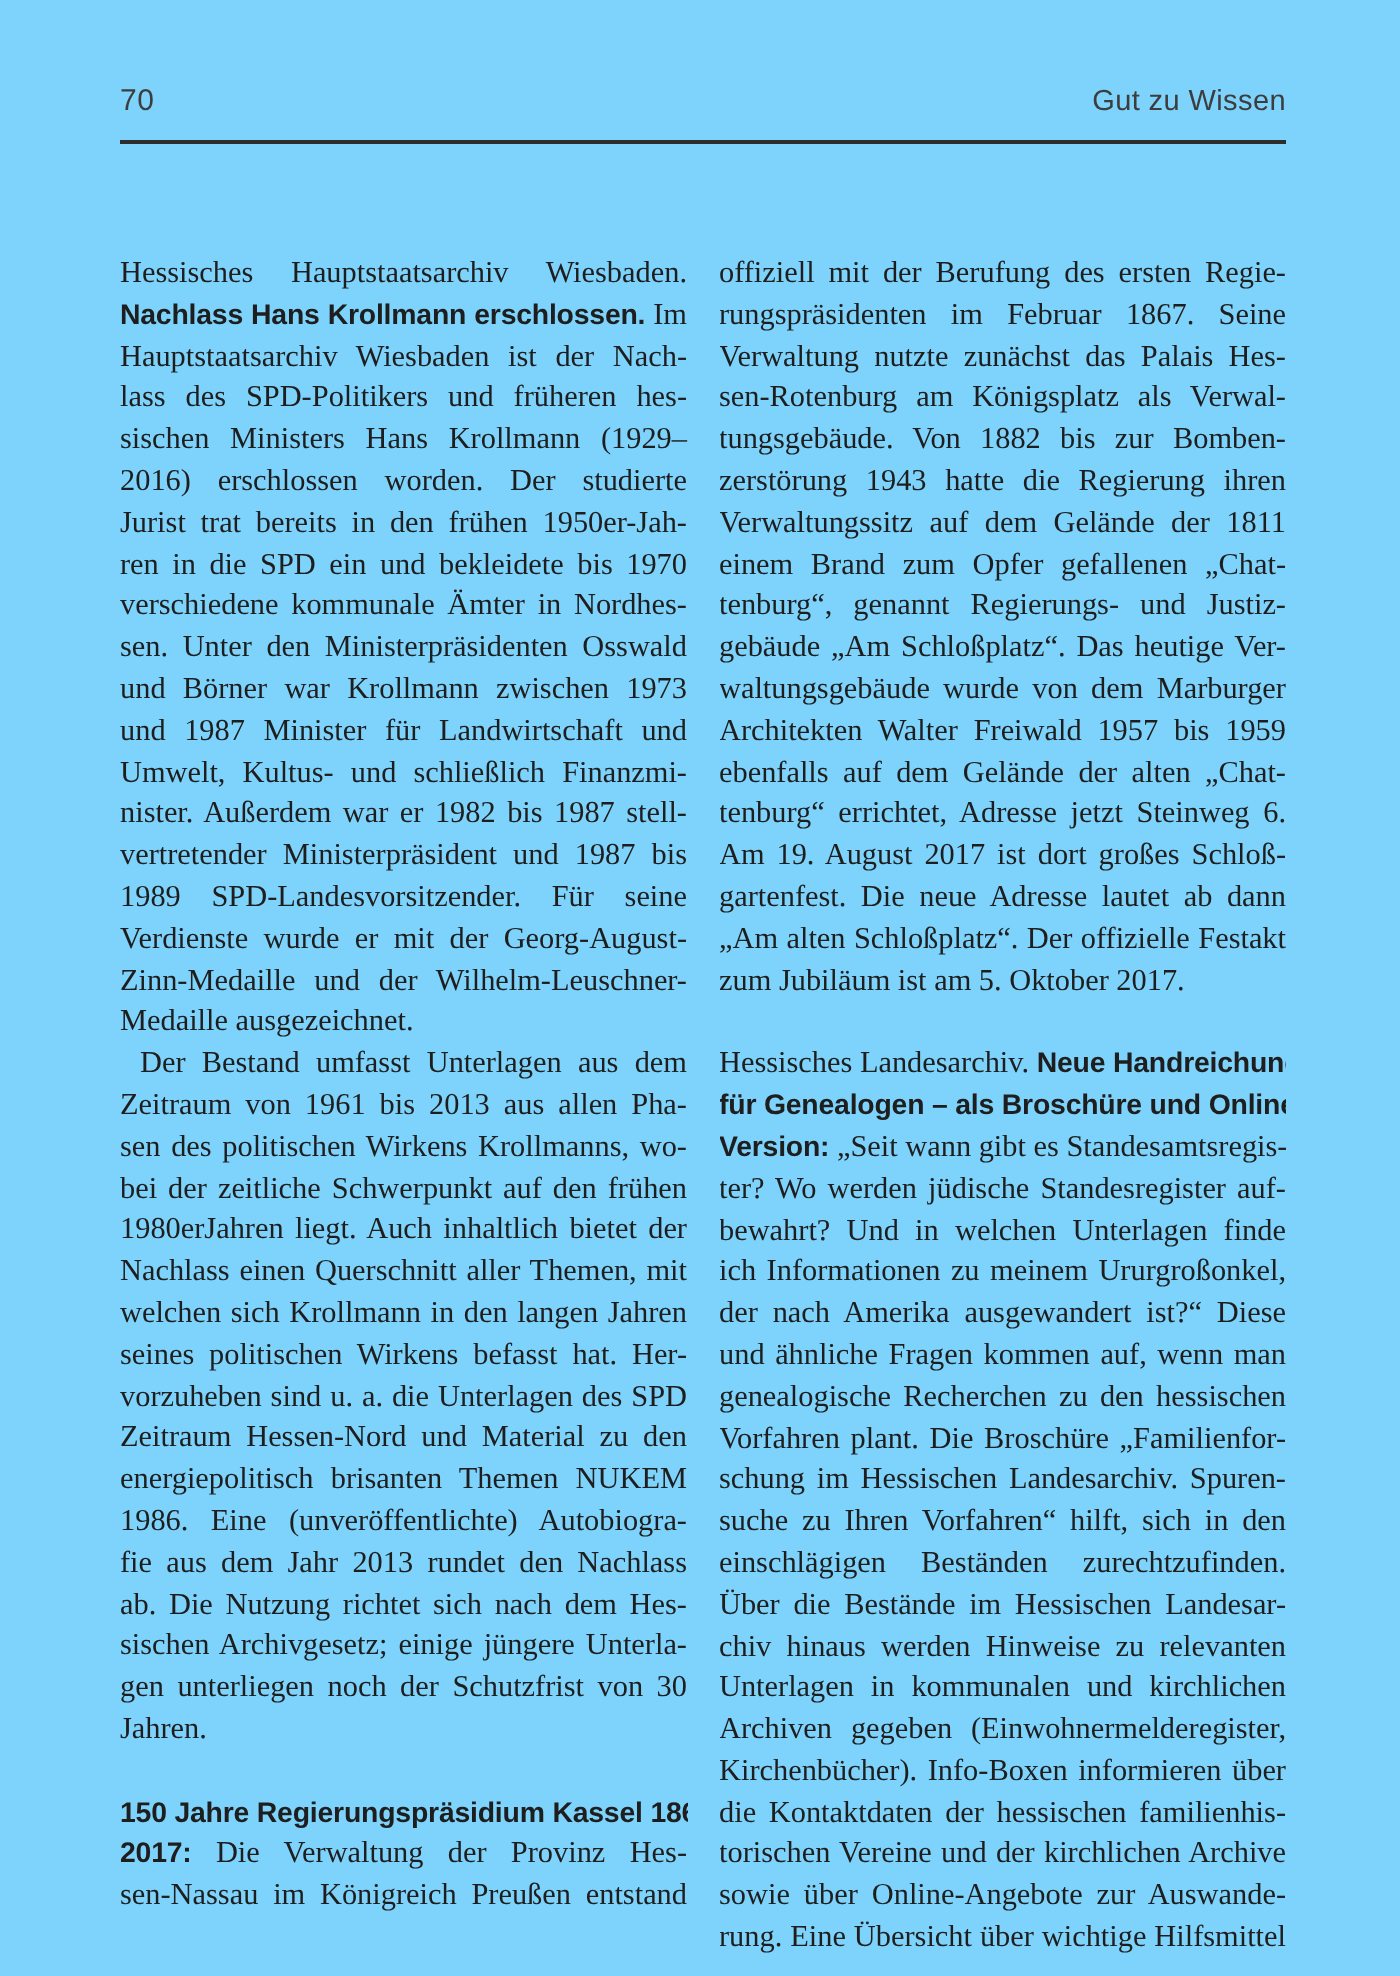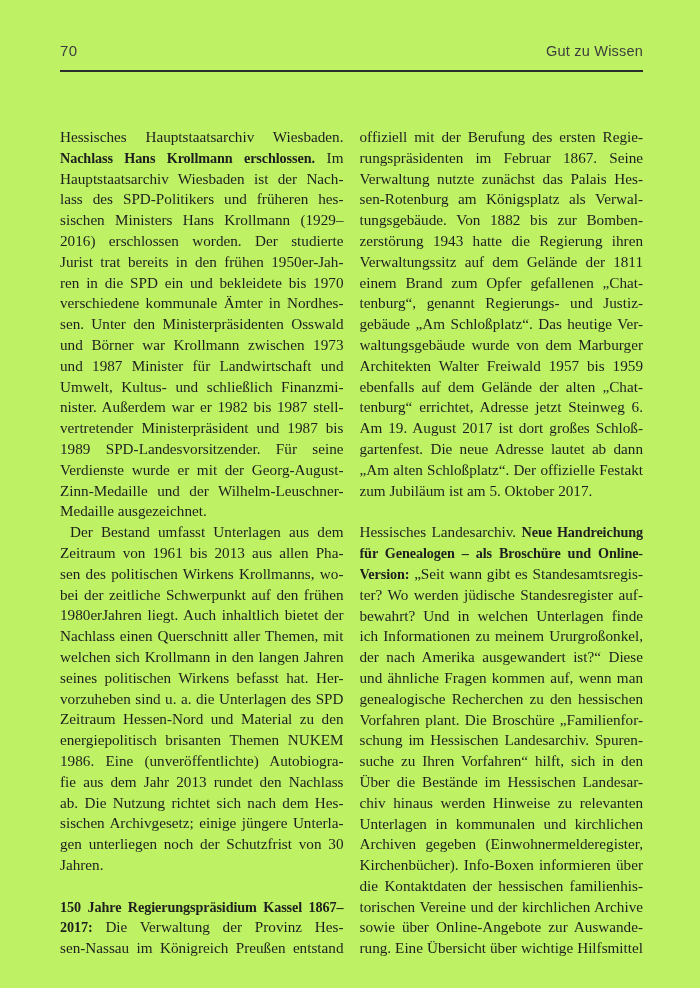--- a/index.html
+++ b/index.html
@@ -1,20 +1,20 @@
 <!DOCTYPE html>
 <html><head>
 <meta charset="utf-8">
 <style>
   html, body { margin: 0; padding: 0; background: #e8e8e8; }
   .page {
     position: relative;
     width: 700px;
     height: 988px;
-    background: #bef264;
+    background: #7dd3fc;
     font-family: "Liberation Serif", serif;
     overflow: hidden;
     margin: 0 auto;
   }
   .header {
     position: absolute;
     top: 42px;
     left: 60px;
     right: 57px;
   }
@@ -64,21 +64,21 @@
     line-height: 20.8px;
     color: #1e1e1e;
     text-align: justify;
     text-align-last: justify;
     overflow: hidden;
     white-space: nowrap;
   }
   .line.last { text-align-last: left; }
   .line.indent { text-indent: 10px; }
   .bold-sans {
-    font-family: Liberation Serif, serif;
+    font-family: Liberation Sans, sans-serif;
     font-weight: 700;
     font-size: 14.2px;
     letter-spacing: -0.1px;
   }
 </style>
 </head>
 <body>
 
 <div class="page">
   <div class="header">
@@ -166,20 +166,21 @@
           <div class="line"><span class="bold-sans">Version:</span><span> „Seit wann gibt es Standesamtsregis-</span></div>
           <div class="line"><span>ter? Wo werden jüdische Standesregister auf-</span></div>
           <div class="line"><span>bewahrt? Und in welchen Unterlagen finde</span></div>
           <div class="line"><span>ich Informationen zu meinem Ururgroßonkel,</span></div>
           <div class="line"><span>der nach Amerika ausgewandert ist?“ Diese</span></div>
           <div class="line"><span>und ähnliche Fragen kommen auf, wenn man</span></div>
           <div class="line"><span>genealogische Recherchen zu den hessischen</span></div>
           <div class="line"><span>Vorfahren plant. Die Broschüre „Familienfor-</span></div>
           <div class="line"><span>schung im Hessischen Landesarchiv. Spuren-</span></div>
           <div class="line"><span>suche zu Ihren Vorfahren“ hilft, sich in den</span></div>
+          <div class="line"><span>einschlägigen Beständen zurechtzufinden.</span></div>
           <div class="line"><span>Über die Bestände im Hessischen Landesar-</span></div>
           <div class="line"><span>chiv hinaus werden Hinweise zu relevanten</span></div>
           <div class="line"><span>Unterlagen in kommunalen und kirchlichen</span></div>
           <div class="line"><span>Archiven gegeben (Einwohnermelderegister,</span></div>
           <div class="line"><span>Kirchenbücher). Info-Boxen informieren über</span></div>
           <div class="line"><span>die Kontaktdaten der hessischen familienhis-</span></div>
           <div class="line"><span>torischen Vereine und der kirchlichen Archive</span></div>
           <div class="line"><span>sowie über Online-Angebote zur Auswande-</span></div>
           <div class="line"><span>rung. Eine Übersicht über wichtige Hilfsmittel</span></div>
         </div>

